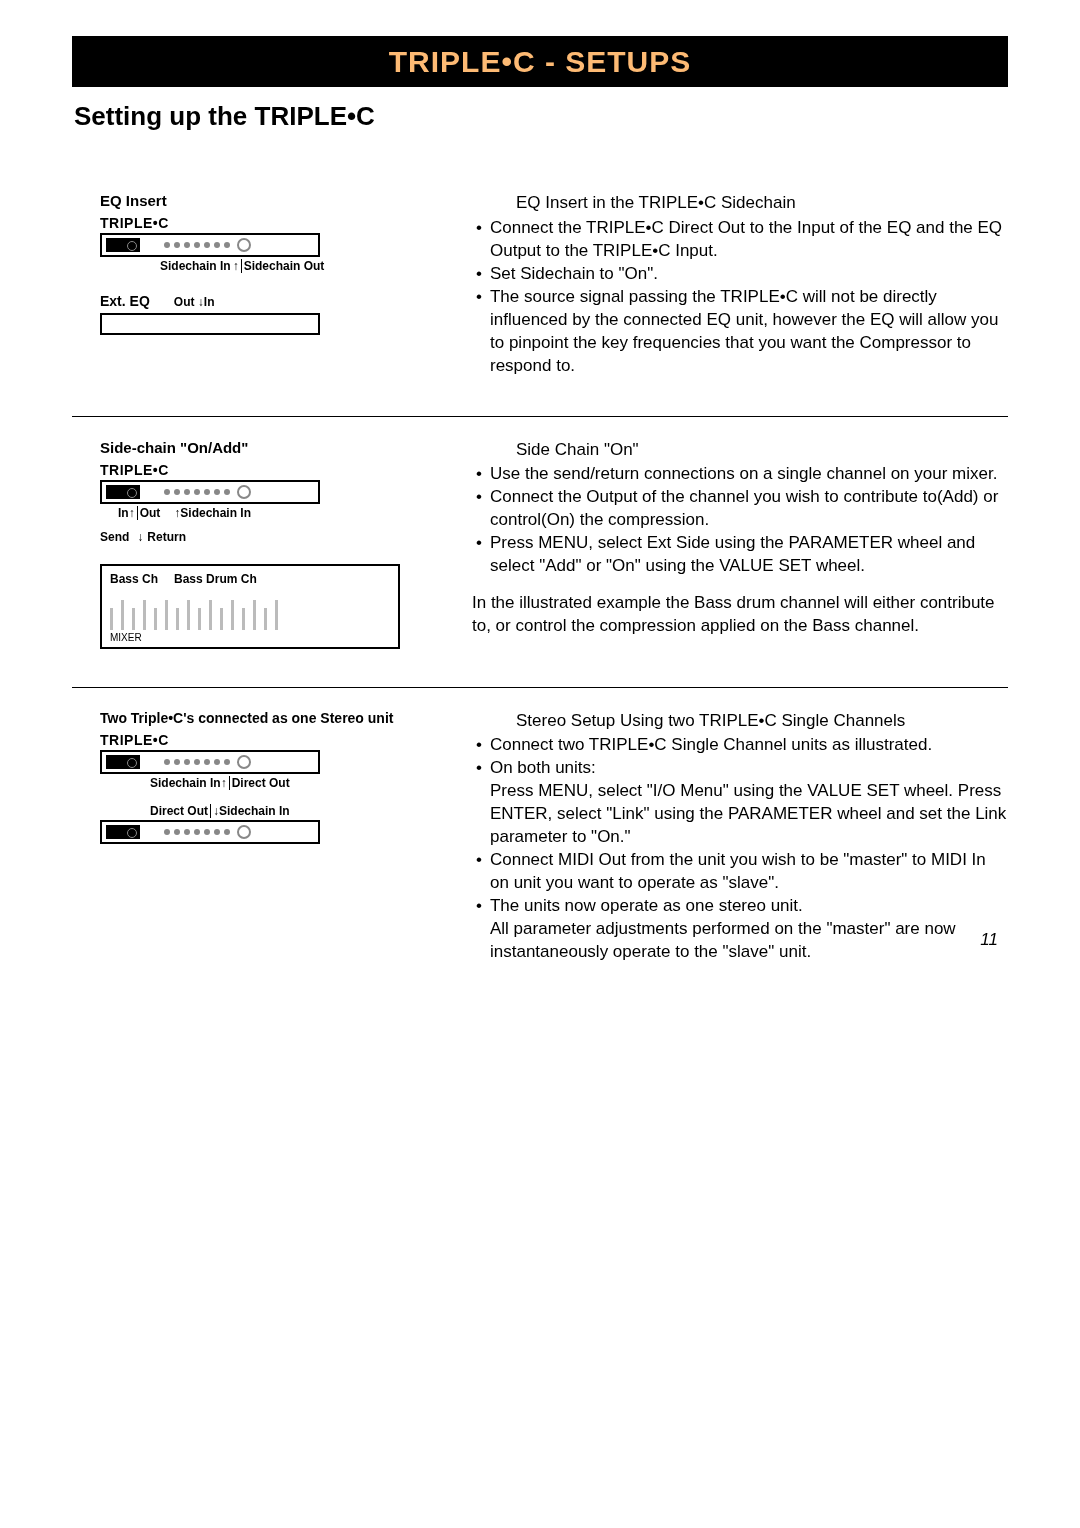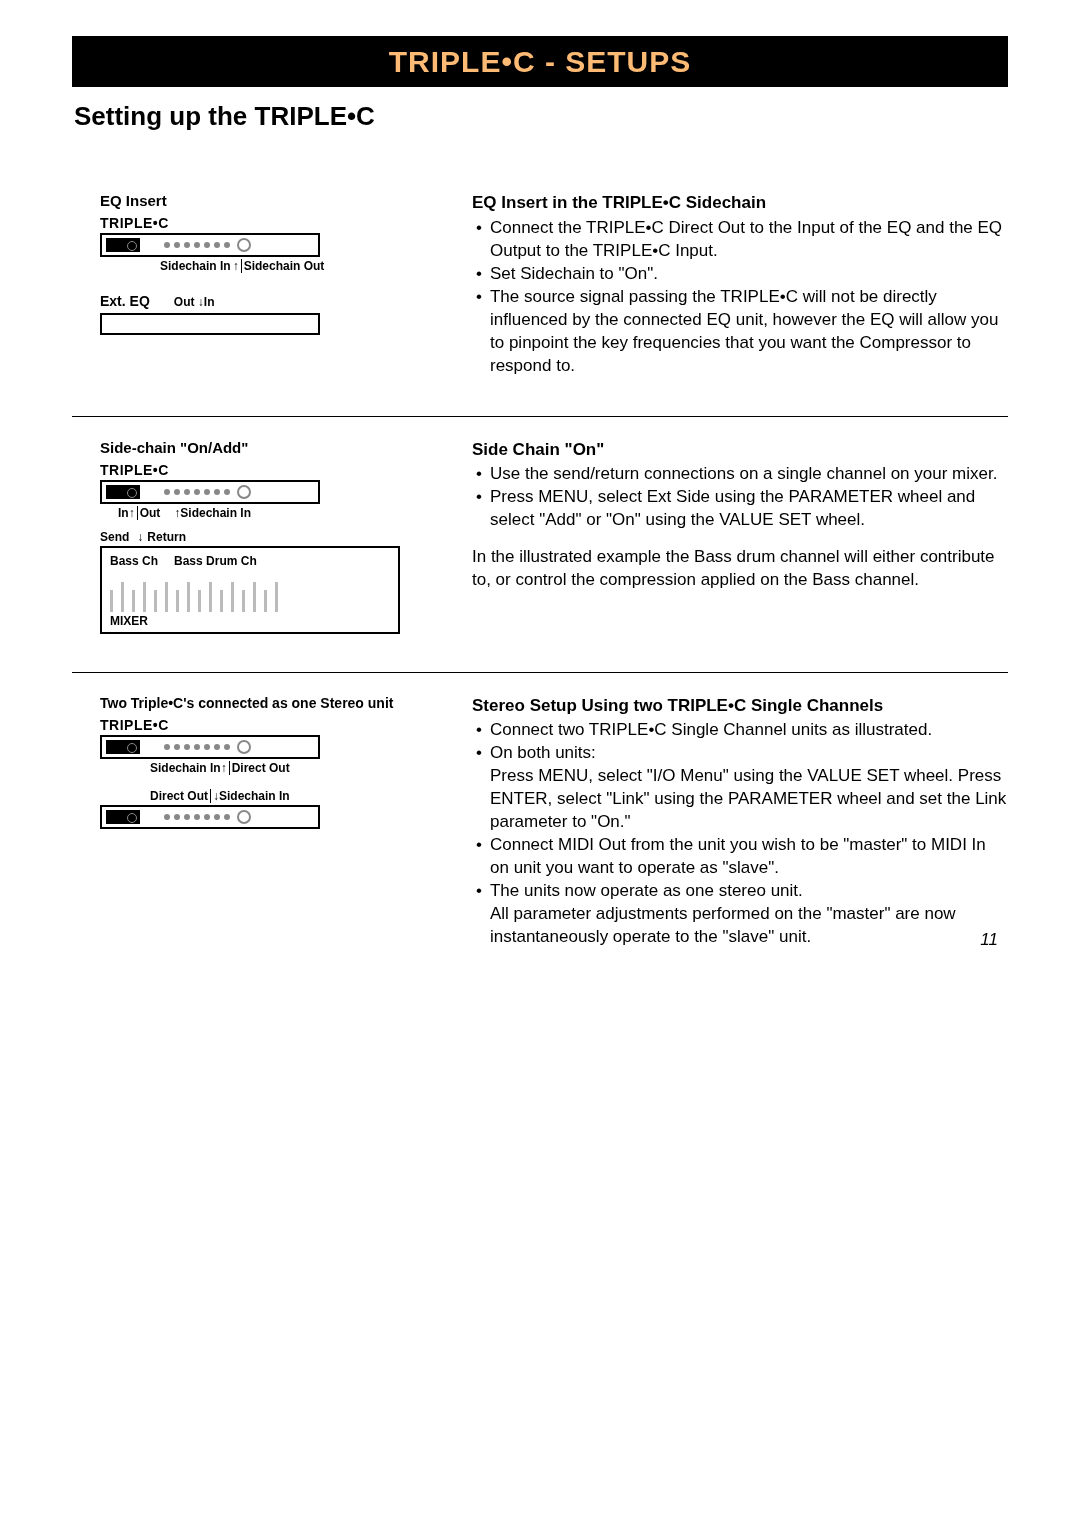--- a/index.html
+++ b/index.html
@@ -47,21 +47,21 @@
     flex-shrink: 0;
     padding-left: 28px;
     padding-right: 10px;
   }
   .right {
     flex: 1;
     padding-left: 20px;
     font-size: 17px;
     line-height: 1.35;
   }
-  .right .heading { font-weight: bold; margin-bottom: 2px; }
+  .right .heading { font-weight: normal; margin-bottom: 2px; margin-left: 44px; }
   .right ul { list-style: none; padding-left: 0; }
   .right li {
     padding-left: 18px;
     text-indent: -14px;
   }
   .right li::before {
     content: "•";
     margin-right: 8px;
   }
   .right p { margin-top: 14px; }
@@ -94,24 +94,24 @@
     align-items:flex-start; padding-left:60px;
   }
   .conn-row .arrow-up::before { content:"↑"; margin-left:2px; }
   .conn-row .sep { border-left:1px solid #000; height:14px; display:inline-block; margin:0 2px;}
   .ext-eq-row { margin-top:20px; display:flex; align-items:flex-end; gap:24px; font-size:14px; font-weight:bold;}
   .ext-eq-box { border:2px solid #000; width:220px; height:22px; margin-top:4px;}
   .inout { font-size:12px; font-weight:bold; }
 
   .sendreturn { font-size:12px;font-weight:bold; display:flex; gap:4px; align-items:center; margin-top:10px;}
   .mixer-box {
-    width:300px; border:2px solid #000; padding:6px 24px 4px 8px; margin-top:2px;
+    width:300px; border:2px solid #000; padding:6px 24px 4px 8px; margin-top:20px;
   }
   .mixer-ch { font-size:12px; font-weight:bold; display:flex; gap:16px; }
-  .mixer-label { font-weight:bold; font-size:12px; margin-top:2px;}
+  .mixer-label { font-weight:normal; font-size:10px; margin-top:2px;}
 
   .page-num {
     position:absolute; right:82px; top:930px; font-style:italic; font-size:17px;
   }
 
   
   .fader-group { display:flex; gap:8px; height:36px; align-items:flex-end; margin-top:8px;}
   .fader-group span{ width:3px; background:#bbb; display:inline-block;}
 </style>
 </head>
@@ -221,20 +221,21 @@
             <span style="height:22px"></span>
               <span style="height:30px"></span>
           </div>
           <div class="mixer-label">MIXER</div>
         </div>
       </div>
       <div class="right">
         <div class="heading">Side Chain "On"</div>
         <ul>
           <li>Use the send/return connections on a single channel on your mixer.</li>
+          <li>Connect the Output of the channel you wish to contribute to(Add) or control(On) the compression.</li>
           <li>Press MENU, select Ext Side using the PARAMETER wheel and select "Add" or "On" using the VALUE SET wheel.</li>
         </ul>
         <p>In the illustrated example the Bass drum channel will either contribute to, or control the compression applied on the Bass channel.</p>
       </div>
     </div>
 
     <div class="row last">
       <div class="left">
         <div class="dlabel" style="font-size:14px">Two Triple•C's connected as one Stereo unit</div>
         <div class="unit-label">TRIPLE•C</div>

